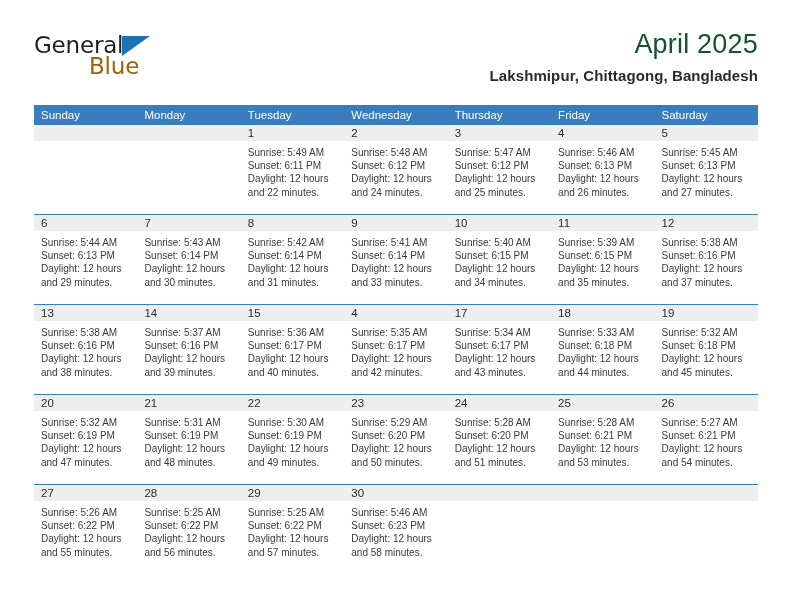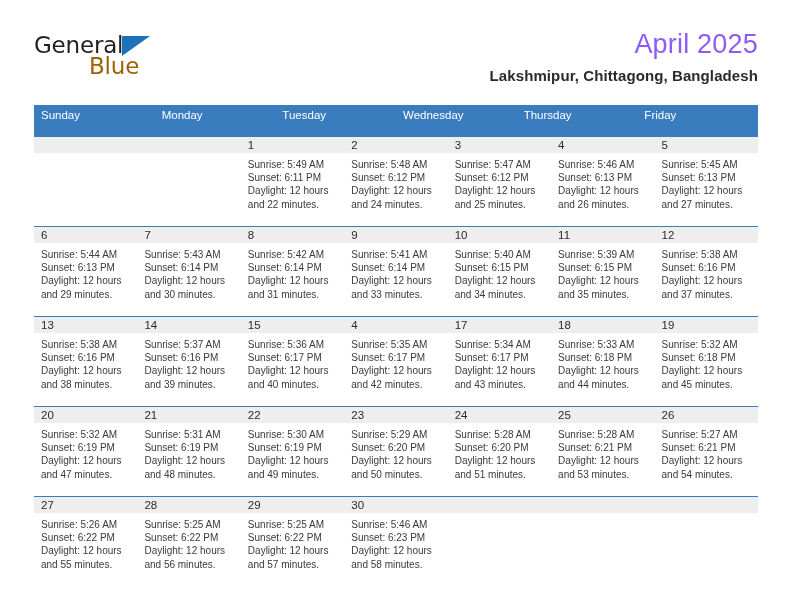--- a/index.html
+++ b/index.html
@@ -72,21 +72,21 @@
 
   .title-wrap {
     position: absolute;
     right: 0;
     top: 0;
     text-align: right;
   }
   .cal-title {
     font-size: 27px;
     font-weight: 400;
-    color: #8b5cf6;
+    color: #14532d;
     line-height: 32px;
     letter-spacing: 0.2px;
   }
   .cal-subtitle {
     font-size: 15px;
     font-weight: 700;
     color: #2b2b2b;
     line-height: 20px;
     margin-top: 6px;
     letter-spacing: 0.1px;
@@ -95,21 +95,21 @@
   
   .calendar {
     position: absolute;
     left: 34px;
     top: 105px;
     width: 724px;
   }
   .dow-row {
     display: flex;
     background: #3a7dbf;
-    height: 32px;
+    height: 20px;
   }
   .dow {
     flex: 1 1 0;
     color: #ffffff;
     font-size: 11.5px;
     line-height: 20px;
     padding-left: 7px;
     box-sizing: border-box;
     white-space: nowrap;
     overflow: hidden;
@@ -173,20 +173,21 @@
   </div>
 
   <div class="calendar">
     <div class="dow-row" id="dow-row">
         <div class="dow">Sunday</div>
         <div class="dow">Monday</div>
         <div class="dow">Tuesday</div>
         <div class="dow">Wednesday</div>
         <div class="dow">Thursday</div>
         <div class="dow">Friday</div>
+        <div class="dow">Saturday</div>
       </div>
     <div id="weeks-container">
         <div class="week">
           <div class="cell blank">
             <div class="daynum"></div>
           </div>
           <div class="cell blank">
             <div class="daynum"></div>
           </div>
           <div class="cell">

